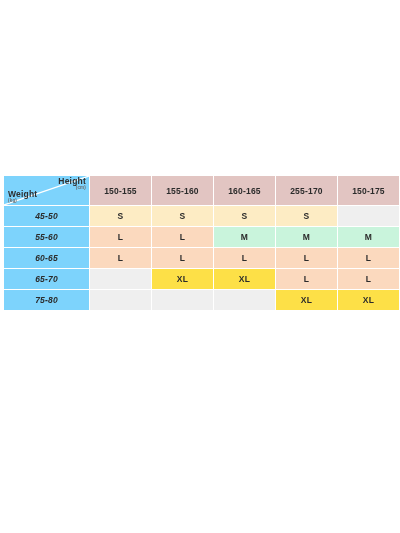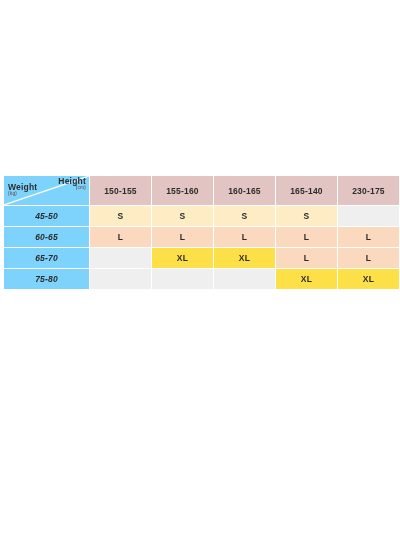--- a/index.html
+++ b/index.html
@@ -76,21 +76,21 @@
   .lbl-height {
     position: absolute;
     right: 3px;
     top: 1px;
     text-align: right;
     line-height: 1;
   }
   .lbl-weight {
     position: absolute;
     left: 4px;
-    bottom: 9px;
+    bottom: 2px;
     text-align: left;
     line-height: 1;
   }
   .lbl-main {
     display: block;
     font-size: 8.5px;
     font-weight: bold;
     color: #2e2e2e;
   }
   .lbl-sub {
@@ -146,34 +146,42 @@
             </span>
             <span class="lbl-weight">
               <span class="lbl-main">Weight</span>
               <span class="lbl-sub">(kg)</span>
             </span>
           </div>
         </th>
         <th class="col-head">150-155</th>
         <th class="col-head">155-160</th>
         <th class="col-head">160-165</th>
-        <th class="col-head">165-140</th>
-        <th class="col-head">230-175</th>
+        <th class="col-head">255-170</th>
+        <th class="col-head">150-175</th>
       </tr>
     </thead>
     <tbody id="chart-body">
         <tr>
           <td class="row-head">45-50</td>
           <td class="cell s">S</td>
           <td class="cell s">S</td>
           <td class="cell s">S</td>
           <td class="cell s">S</td>
           <td class="cell empty"></td>
         </tr>
         <tr>
+          <td class="row-head">55-60</td>
+          <td class="cell l">L</td>
+          <td class="cell l">L</td>
+          <td class="cell m">M</td>
+          <td class="cell m">M</td>
+          <td class="cell m">M</td>
+        </tr>
+        <tr>
           <td class="row-head">60-65</td>
           <td class="cell l">L</td>
           <td class="cell l">L</td>
           <td class="cell l">L</td>
           <td class="cell l">L</td>
           <td class="cell l">L</td>
         </tr>
         <tr>
           <td class="row-head">65-70</td>
           <td class="cell empty"></td>

